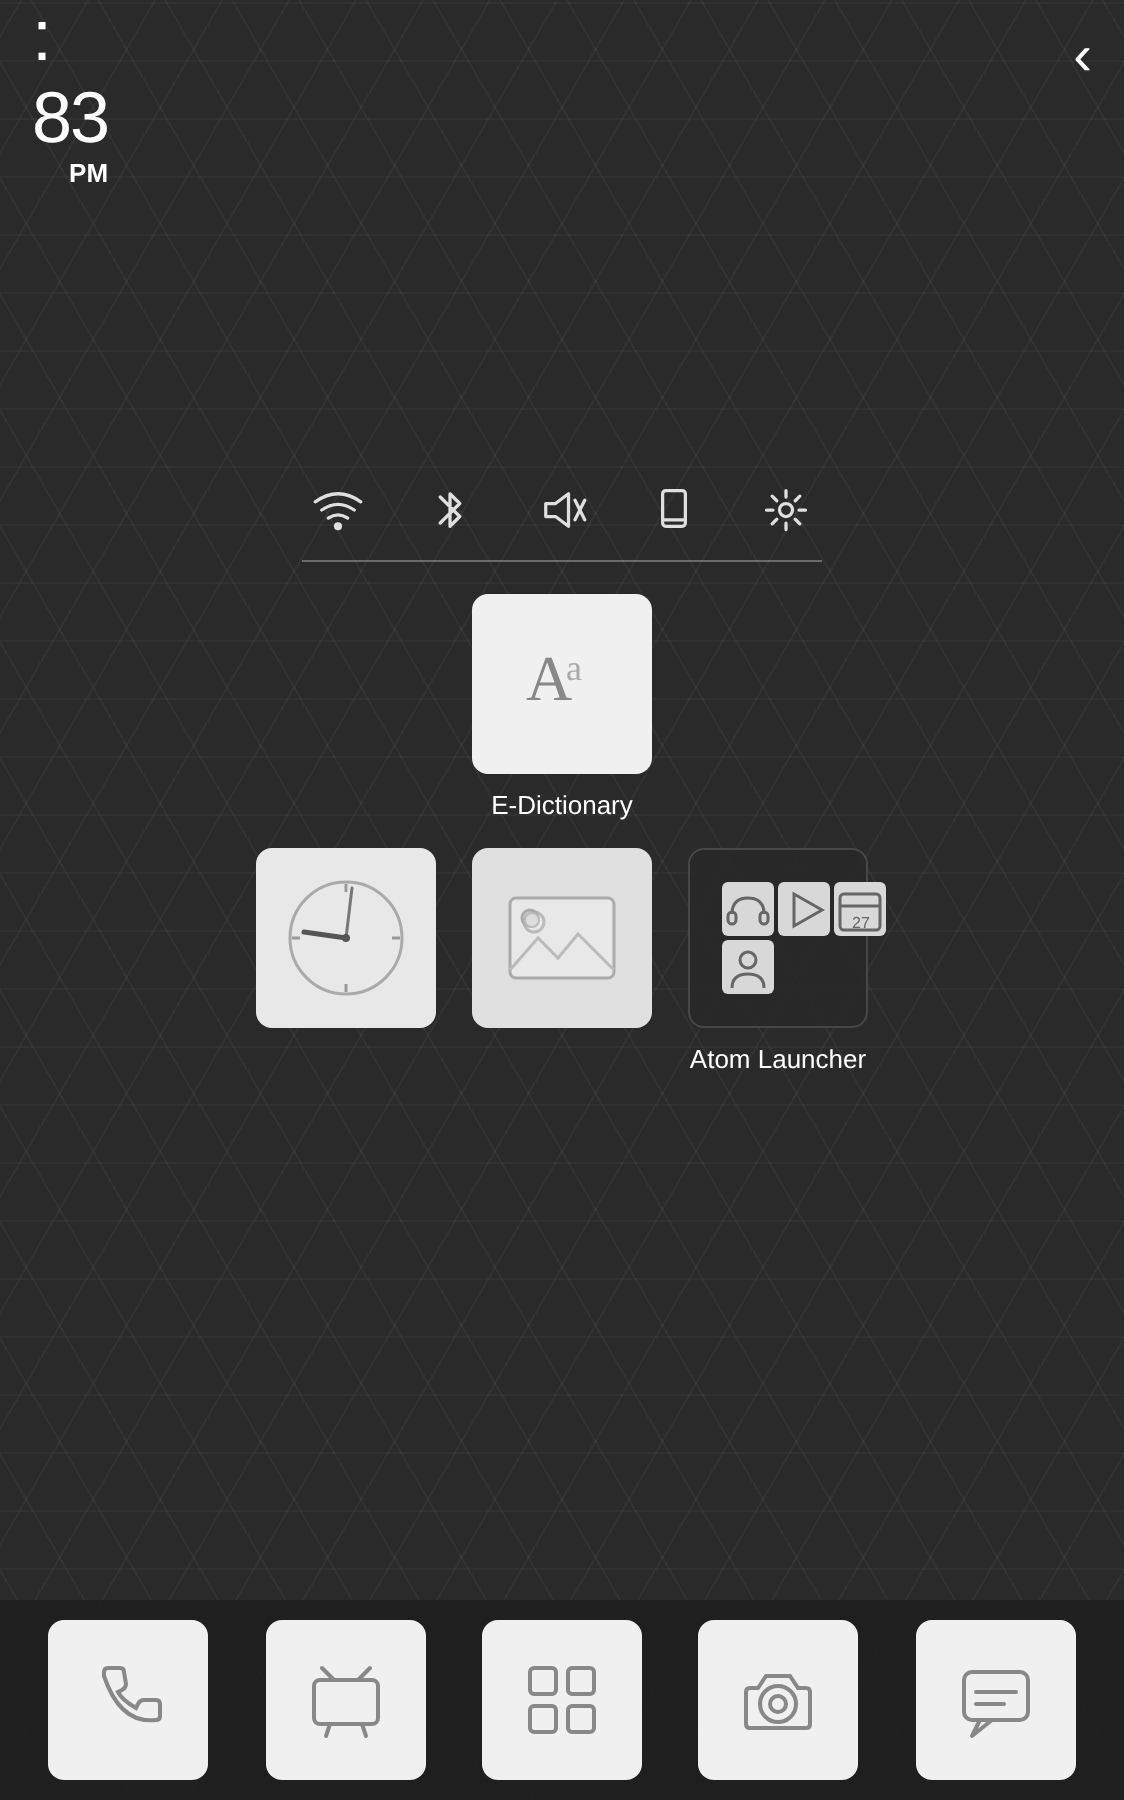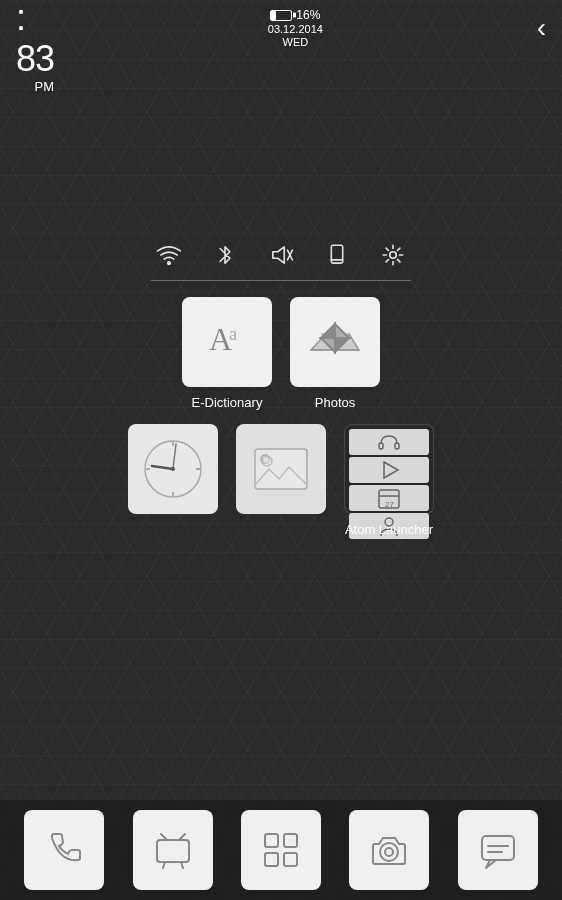--- a/index.html
+++ b/index.html
@@ -59,21 +59,21 @@
       line-height: 1;
     }
 
     .time-colon {
       font-size: 36px;
       font-weight: 300;
     }
 
     .time-ampm {
       font-size: 13px;
-      font-weight: 400;
+      font-weight: 700;
       margin-left: 3px;
       align-self: flex-end;
       margin-bottom: 4px;
     }
 
     .status-center {
       display: flex;
       flex-direction: column;
       align-items: center;
       font-size: 11px;
@@ -183,23 +183,23 @@
     }
 
     
     .folder-icon {
       width: 90px;
       height: 90px;
       background: rgba(40,40,40,0.85);
       border: 1px solid rgba(255,255,255,0.15);
       border-radius: 8px;
       display: grid;
-      grid-template-columns: 1fr;
+      grid-template-columns: 1fr 1fr 1fr;
       grid-template-rows: 1fr 1fr;
-      padding: 4px;
+      padding: 16px;
       gap: 2px;
     }
 
     .folder-mini {
       background: #d8d8d8;
       border-radius: 3px;
       display: flex;
       align-items: center;
       justify-content: center;
     }
@@ -265,30 +265,20 @@
   </style>
 </head>
 <body>
 
 <div class="status-bar">
   <div class="status-left">
     <span class="time-big">08</span>
     <span class="time-colon">:</span>
     <span class="time-big">83</span>
     <span class="time-ampm">PM</span>
-  </div>
-  <div class="status-center">
-    <div class="battery-row">
-      <div class="battery-icon">
-        <div class="battery-fill"></div>
-      </div>
-      <span style="font-size:12px;">16%</span>
-    </div>
-    <span style="font-size:11px;font-weight:300;">03.12.2014</span>
-    <span style="font-size:11px;font-weight:300;">WED</span>
   </div>
   <div style="font-size:28px;font-weight:200;cursor:pointer;">‹</div>
 </div>
 
 <div style="margin-top: 150px;">
   <div class="quick-settings">
 
     <div class="qs-icon">
       <svg class="icon-svg" viewBox="0 0 32 32" fill="none" stroke="white" stroke-width="2" stroke-linecap="round">
         <path d="M2 11 Q16 1 30 11"></path>
@@ -337,38 +327,20 @@
     <div class="app-item">
       <div class="app-icon">
         <svg width="56" height="56" viewBox="0 0 56 56" fill="none">
           <text x="10" y="36" font-size="32" font-family="serif" fill="#888">A</text>
           <text x="30" y="26" font-size="18" font-family="serif" fill="#aaa">a</text>
         </svg>
       </div>
       <span class="app-label">E-Dictionary</span>
     </div>
 
-    <div class="app-item">
-      <div class="app-icon">
-        <svg width="56" height="56" viewBox="0 0 56 56" fill="none" stroke="#888" stroke-width="2">
-          <polygon points="28,10 38,26 42,20 52,36 4,36" fill="#ccc" stroke="none"></polygon>
-          <polygon points="28,10 38,26 42,20 52,36 4,36" fill="none" stroke="#999" stroke-width="1.5"></polygon>
-          <line x1="14" y1="20" x2="42" y2="20" stroke="#bbb" stroke-width="1.5"></line>
-          <line x1="4" y1="36" x2="52" y2="36" stroke="#999" stroke-width="1.5"></line>
-
-          <g transform="translate(28,24)">
-            <path d="M0,-14 Q8,-6 14,0 Q6,0 0,0Z" fill="#aaa"></path>
-            <path d="M14,0 Q6,8 0,14 Q0,6 0,0Z" fill="#888"></path>
-            <path d="M0,14 Q-8,6 -14,0 Q-6,0 0,0Z" fill="#aaa"></path>
-            <path d="M-14,0 Q-6,-8 0,-14 Q0,-6 0,0Z" fill="#888"></path>
-          </g>
-        </svg>
-      </div>
-      <span class="app-label">Photos</span>
-    </div>
   </div>
 
   <div class="app-row">
 
     <div class="app-item">
       <div class="clock-widget">
         <svg class="clock-face" viewBox="0 0 70 70" fill="none">
           <circle cx="35" cy="35" r="28" stroke="#aaa" stroke-width="1.5"></circle>
 
           <line x1="35" y1="35" x2="14" y2="32" stroke="#555" stroke-width="2.5" stroke-linecap="round"></line>

